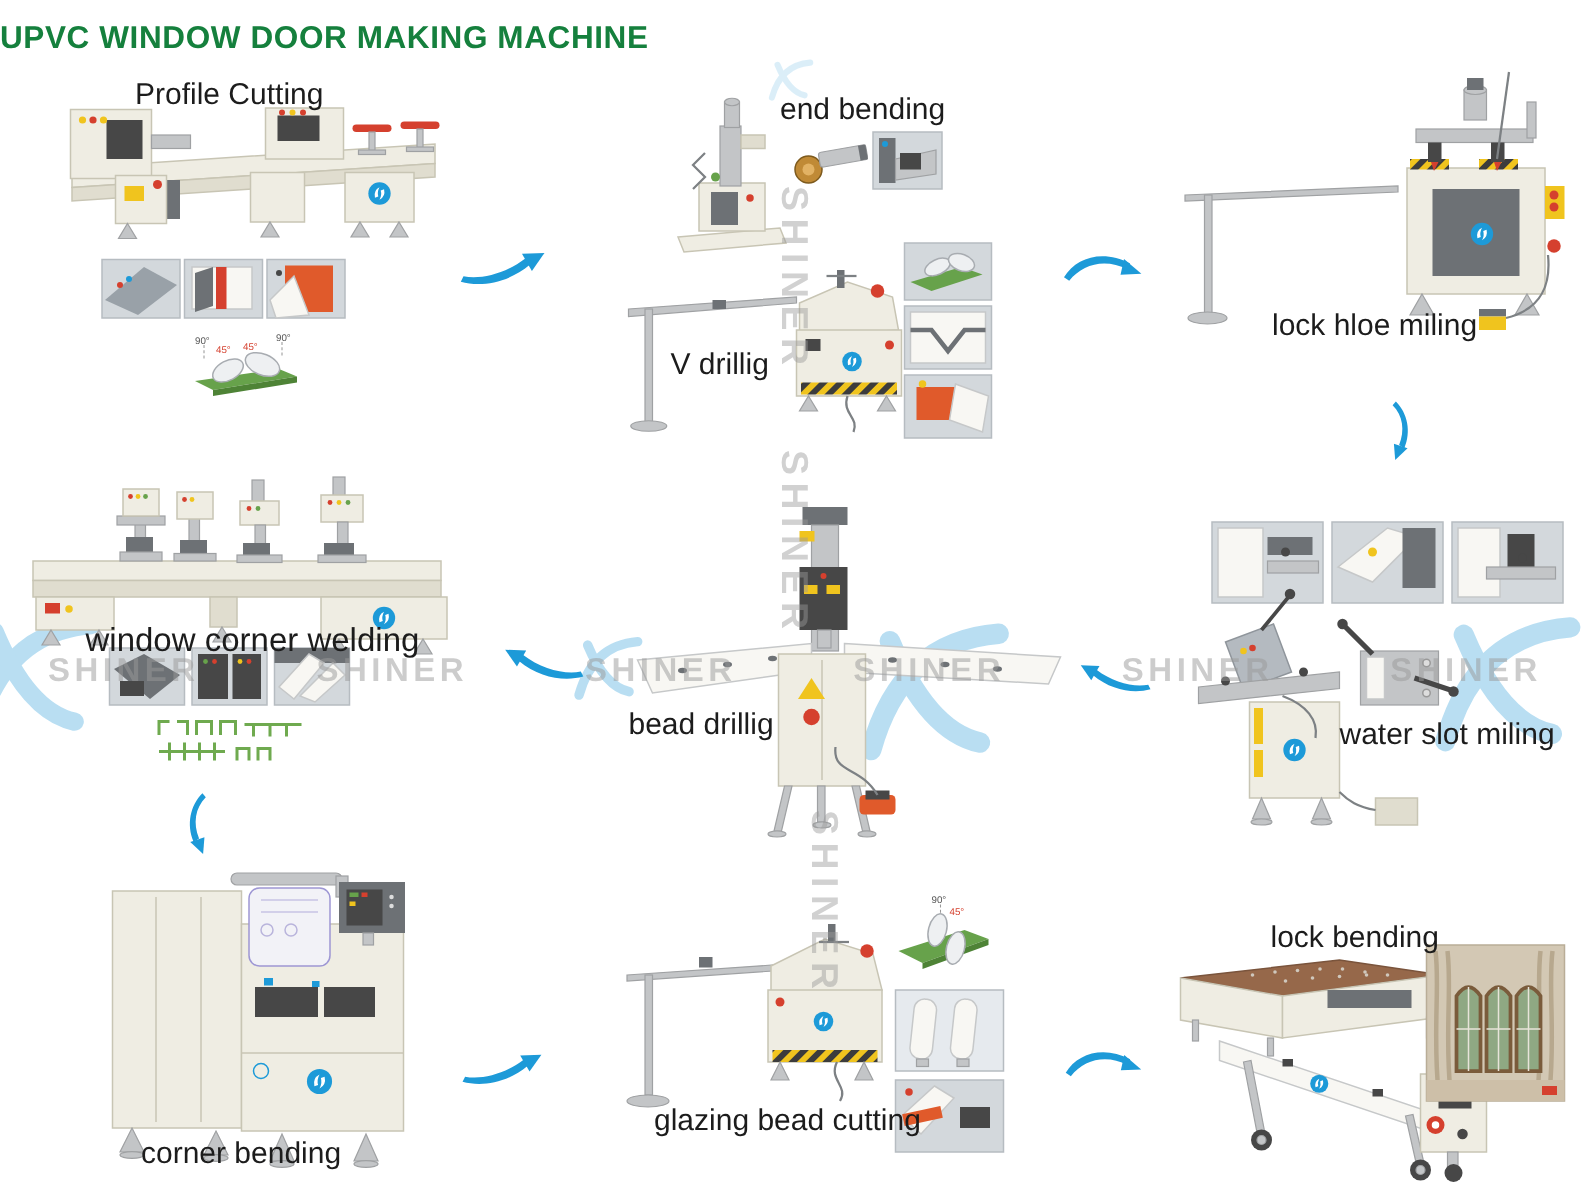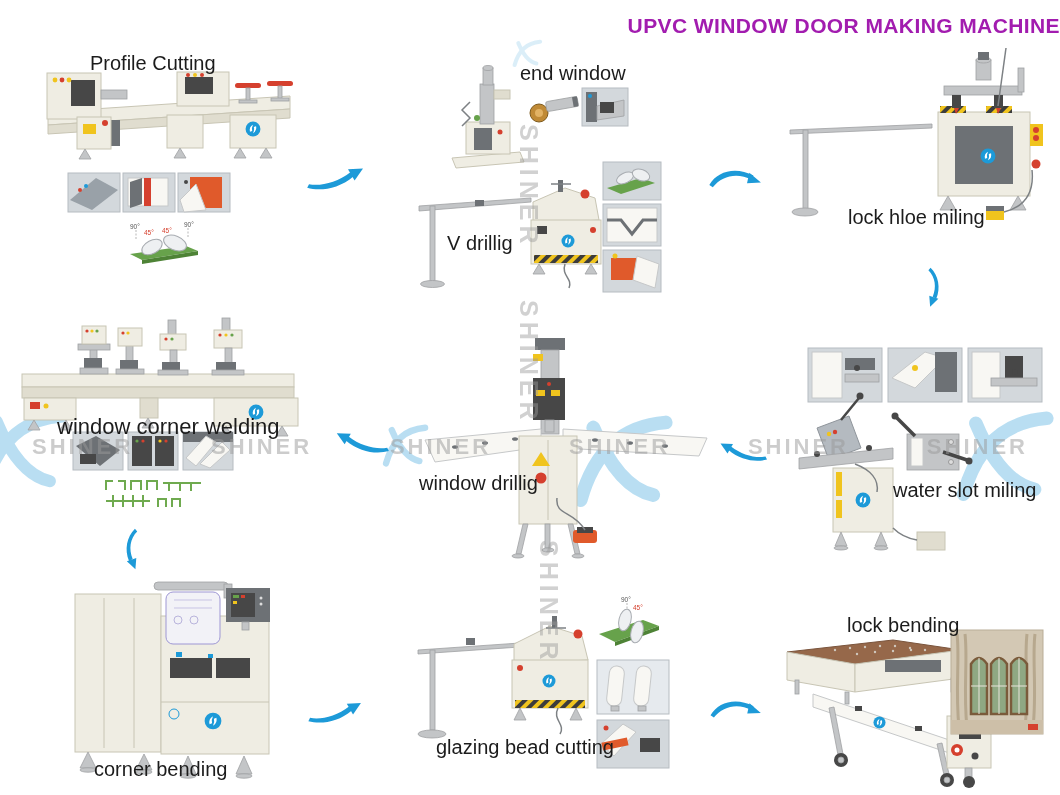--- a/index.html
+++ b/index.html
@@ -1,20 +1,20 @@
 <!DOCTYPE html>
 <html><head>
 <meta charset="utf-8">
 <style>
   *{margin:0;padding:0;box-sizing:border-box}
   html,body{background:#fff}
   #stage{position:relative;width:1060px;height:795px;background:#fff;overflow:hidden;
          font-family:"Liberation Sans",sans-serif}
-  #title{position:absolute;left:0;top:14px;width:100%;text-align:right;
-         color:#a21caf;font-size:21px;font-weight:bold;letter-spacing:.4px;z-index:6}
+  #title{position:absolute;left:0;top:14px;width:100%;text-align:left;
+         color:#15803d;font-size:21px;font-weight:bold;letter-spacing:.4px;z-index:6}
   .station{position:absolute;z-index:2}
   .station svg{position:absolute;left:0;top:0;overflow:visible}
   .lbl{position:absolute;color:#1c1c1c;font-size:20px;white-space:nowrap;z-index:4}
   .lbl.sm{font-size:22px}
   .arr{position:absolute;z-index:6}
   .wm{position:absolute;z-index:1;opacity:.8;pointer-events:none}
   .wm-h{position:absolute;top:434px;left:0;width:1060px;display:flex;
         justify-content:space-between;padding:0 32px;z-index:5;pointer-events:none}
   .wm-h span{font-size:22px;font-weight:bold;color:#9a9a9a;opacity:.5;letter-spacing:3px}
   .wm-v{position:absolute;font-size:25px;font-weight:bold;color:#9a9a9a;opacity:.45;
@@ -192,21 +192,21 @@
         <path class="thin" d="M8,10 V20 M60,8 V18"></path>
         <polygon class="gn" points="2,34 58,26 70,31 14,40"></polygon>
         <polygon class="gn2" points="14,40 70,31 70,35 14,44"></polygon>
         <ellipse class="blade" cx="24" cy="27" rx="11" ry="6.5" transform="rotate(-28 24 27)"></ellipse>
         <ellipse class="blade" cx="47" cy="23" rx="12" ry="7" transform="rotate(22 47 23)"></ellipse>
       </g>
     </svg>
   </figure>
 
   <figure class="station" style="left:440px;top:58px;width:200px;height:112px">
-    <div class="lbl" style="left:80px;top:4px">end window</div>
+    <div class="lbl" style="left:80px;top:4px">end bending</div>
     <svg width="200" height="112" viewBox="0 0 200 112">
       <g>
         <polygon class="mb" points="12,100 80,94 84,104 16,110"></polygon>
         <rect class="mb" x="26" y="64" width="44" height="32"></rect>
         <rect class="dk2" x="34" y="70" width="18" height="22"></rect>
         <circle class="rd" cx="60" cy="74" r="2.5"></circle>
         <rect class="mt" x="40" y="26" width="14" height="40"></rect>
         <rect class="mt" x="43" y="10" width="10" height="17"></rect>
         <ellipse class="mt" cx="48" cy="10" rx="5" ry="2.5"></ellipse>
         <rect class="mb2" x="54" y="32" width="16" height="9"></rect>
@@ -381,21 +381,21 @@
         <path d="M27,12 V3 H37 V12"></path>
         <path d="M43,12 V3 H53 V12"></path>
         <path d="M59,5 H97 M65,5 V13 M76,5 V13 M87,5 V13"></path>
         <path d="M2,23 H46 M9,17 V29 M19,17 V29 M29,17 V29 M39,17 V29"></path>
         <path d="M54,29 V21 H62 V29 M68,29 V21 H76 V29"></path>
       </g>
     </svg>
   </figure>
 
   <figure class="station" style="left:405px;top:332px;width:318px;height:232px">
-    <div class="lbl" style="left:14px;top:140px">window drillig</div>
+    <div class="lbl" style="left:14px;top:140px">bead drillig</div>
     <svg width="318" height="232" viewBox="0 0 318 232">
       <g>
         <rect class="dk2" x="130" y="6" width="30" height="12"></rect>
         <rect class="mt" x="136" y="18" width="18" height="84"></rect>
         <rect class="yl" x="128" y="22" width="10" height="7"></rect>
         <rect class="dk" x="128" y="46" width="32" height="42"></rect>
         <rect class="yl" x="131" y="58" width="9" height="6"></rect>
         <rect class="yl" x="146" y="58" width="9" height="6"></rect>
         <circle class="rd" cx="144" cy="52" r="2"></circle>
         <rect class="mt" x="140" y="88" width="9" height="12"></rect>

